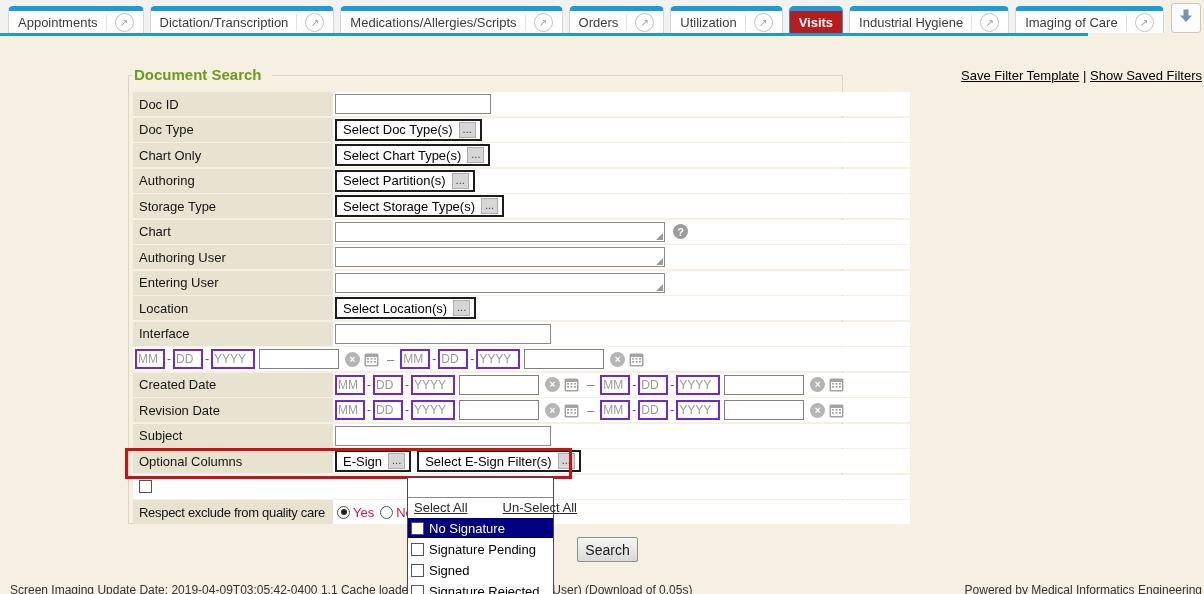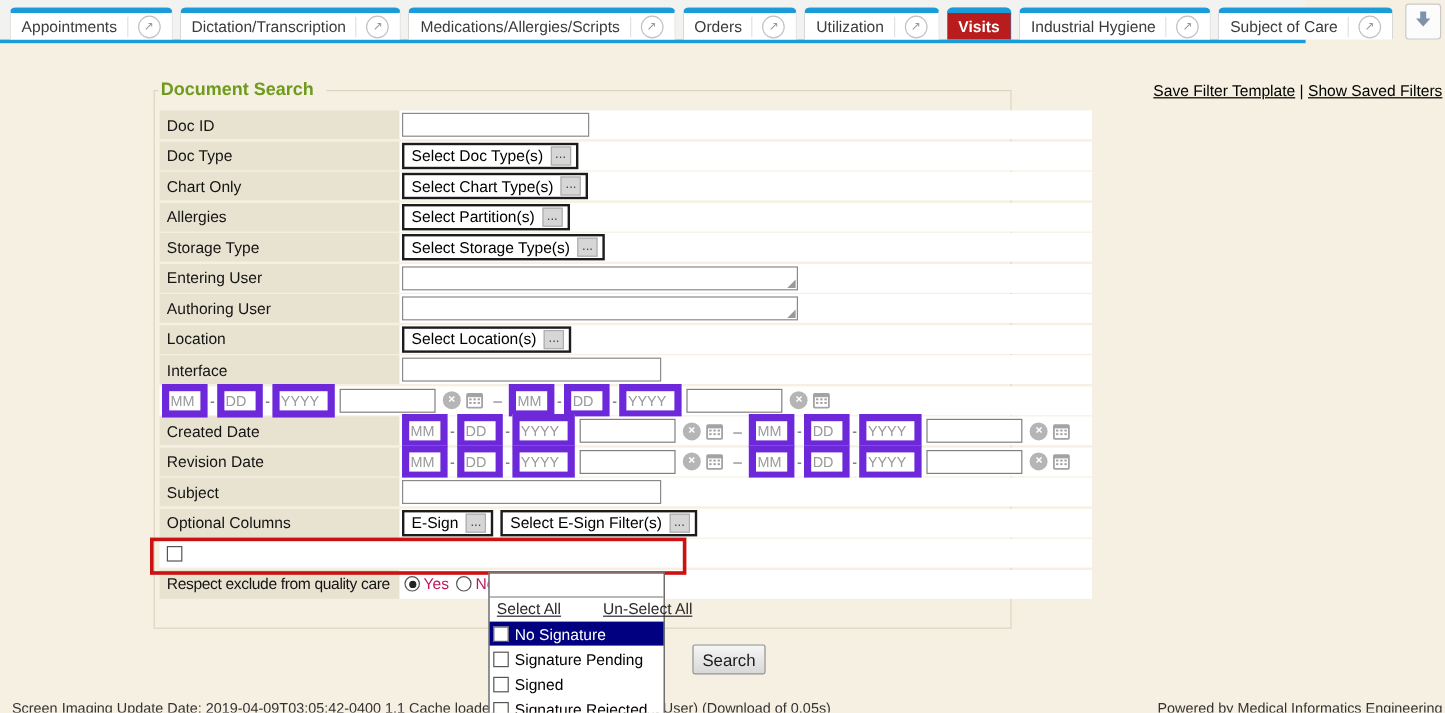--- a/index.html
+++ b/index.html
@@ -53,21 +53,21 @@
   .widewrap{position:relative;width:330px;height:20px;border:1px solid #8a8a8a;background:#fff;box-sizing:border-box;}
   .widewrap input{position:absolute;inset:0;width:100%;height:100%;border:none;outline:none;font-size:13px;padding:0 2px;box-sizing:border-box;background:transparent;}
   .widewrap::after{content:"";position:absolute;right:1px;bottom:1px;width:0;height:0;
       border-left:7px solid transparent;border-bottom:7px solid #9a9a9a;}
   .qhelp{width:15px;height:15px;border-radius:50%;background:#9b9b9b;color:#fff;font-size:11px;
       font-weight:bold;display:inline-flex;align-items:center;justify-content:center;margin-left:8px;cursor:pointer;}
   .selbtn{display:inline-flex;align-items:center;height:22px;border:2px solid #1c1c1c;background:#fff;
       padding:0 4px 0 6px;font-size:13px;color:#000;cursor:pointer;margin:0;font-family:inherit;}
   .dots{display:inline-block;background:#d6d6d6;border:1px solid #adadad;color:#444;font-size:11px;
       line-height:12px;padding:0 3px 2px;margin-left:6px;}
-  .din{width:24px;height:16px;border:6px solid #6d28d9;font-size:12px;padding:0 1px;box-sizing:content-box;}
+  .din{width:24px;height:16px;border:2px solid #6d28d9;font-size:12px;padding:0 1px;box-sizing:content-box;}
   .dy{width:38px;} .df{width:74px;height:16px;border:1px solid #808080;box-sizing:content-box;}
   .ddash{margin:0 2px;color:#555;font-size:12px;}
   .rdash{color:#777;margin:0 6px;font-size:13px;}
   .clear{width:15px;height:15px;border-radius:50%;background:#b5b5b5;color:#fff;font-size:10px;
       font-weight:bold;display:inline-flex;align-items:center;justify-content:center;margin:0 2px 0 6px;cursor:pointer;}
   .cal{display:inline-flex;margin:0 2px;cursor:pointer;}
   .cb{width:13px;height:13px;border:1px solid #555;background:#fff;display:inline-block;box-sizing:border-box;cursor:pointer;}
   .rad{width:13px;height:13px;border:1px solid #555;border-radius:50%;background:#fff;
       display:inline-flex;align-items:center;justify-content:center;margin:0 3px 0 2px;box-sizing:border-box;cursor:pointer;}
   .rad.sel::after{content:"";width:6px;height:6px;border-radius:50%;background:#222;}
@@ -127,21 +127,21 @@
   </div>
   <div class="tab active">
     <span>Visits</span>
   </div>
   <div class="tab">
     <span>Industrial Hygiene</span>
     <span class="sep"></span>
     <span class="pop">↗</span>
   </div>
   <div class="tab">
-    <span>Subject of Care</span>
+    <span>Imaging of Care</span>
     <span class="sep"></span>
     <span class="pop">↗</span>
   </div>
 </div>
 <div class="scrollbtn">
   <span>
     <svg width="16" height="16" viewBox="0 0 16 16">
         <path d="M5.5 1.5h5v6h3.5L8 14 2 7.5h3.5z" fill="#7e93aa"></path>
       </svg>
   </span>
@@ -179,51 +179,60 @@
     <div class="lbl">Chart Only</div>
     <div class="val">
       <button class="selbtn">
         <span>Select Chart Type(s)</span>
         <span class="dots">...</span>
       </button>
     </div>
   </div>
 
   <div class="row">
-    <div class="lbl">Allergies</div>
+    <div class="lbl">Authoring</div>
     <div class="val">
       <button class="selbtn">
         <span>Select Partition(s)</span>
         <span class="dots">...</span>
       </button>
     </div>
   </div>
 
   <div class="row">
     <div class="lbl">Storage Type</div>
     <div class="val">
       <button class="selbtn">
         <span>Select Storage Type(s)</span>
         <span class="dots">...</span>
       </button>
     </div>
   </div>
 
-
-  <div class="row">
-    <div class="lbl">Entering User</div>
+  <div class="row">
+    <div class="lbl">Chart</div>
     <div class="val">
       <div class="widewrap">
           <input style="">
         </div>
+      <span class="qhelp">?</span>
     </div>
   </div>
 
   <div class="row">
     <div class="lbl">Authoring User</div>
+    <div class="val">
+      <div class="widewrap">
+          <input style="">
+        </div>
+    </div>
+  </div>
+
+  <div class="row">
+    <div class="lbl">Entering User</div>
     <div class="val">
       <div class="widewrap">
           <input style="">
         </div>
     </div>
   </div>
 
   <div class="row">
     <div class="lbl">Location</div>
     <div class="val">

